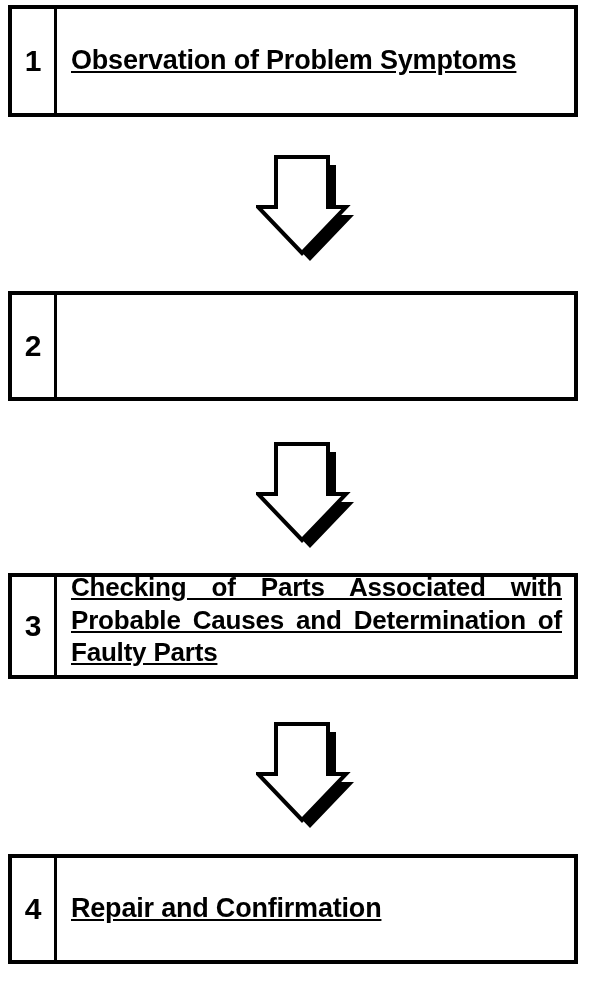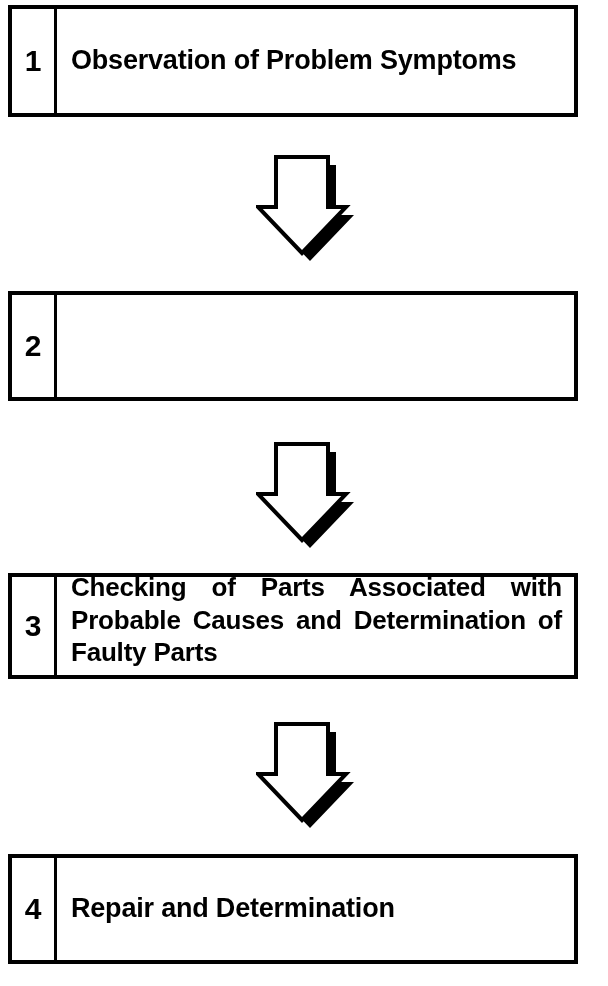--- a/index.html
+++ b/index.html
@@ -63,20 +63,21 @@
     padding: 6px 12px 6px 14px;
     font-size: 27px;
     font-weight: bold;
     color: #000000;
     letter-spacing: -0.2px;
     line-height: 1.3;
   }
   .label-cell > div {
     width: 100%;
     text-align: justify;
+    text-decoration: underline;
   }
   #box1 { top: 5px;   height: 112px; }
   #box2 { top: 291px; height: 110px; }
   #box3 { top: 573px; height: 106px; }
   #box4 { top: 854px; height: 110px; }
   #box3 .label-cell { font-size: 26px; line-height: 1.25; padding-top: 2px; padding-bottom: 14px; }
 
   
   .flow-arrow {
     position: absolute;
@@ -129,17 +130,17 @@
   <div class="flow-arrow" id="arrow3">
     <svg width="102" height="112" viewBox="0 0 102 112">
       <path d="M20,2 L72,2 L72,52 L90,52 L46,98 L2,52 L20,52 Z" transform="translate(8,8)" fill="#000000"></path>
       <path d="M20,2 L72,2 L72,52 L90,52 L46,98 L2,52 L20,52 Z" fill="#ffffff" stroke="#000000" stroke-width="4" stroke-linejoin="miter"></path>
     </svg>
   </div>
 
   <div class="step-box" id="box4">
     <div class="num-cell">4</div>
     <div class="label-cell">
-      <div>Repair and Determination</div>
+      <div>Repair and Confirmation</div>
     </div>
   </div>
 
 </div>
 
 </body></html>

